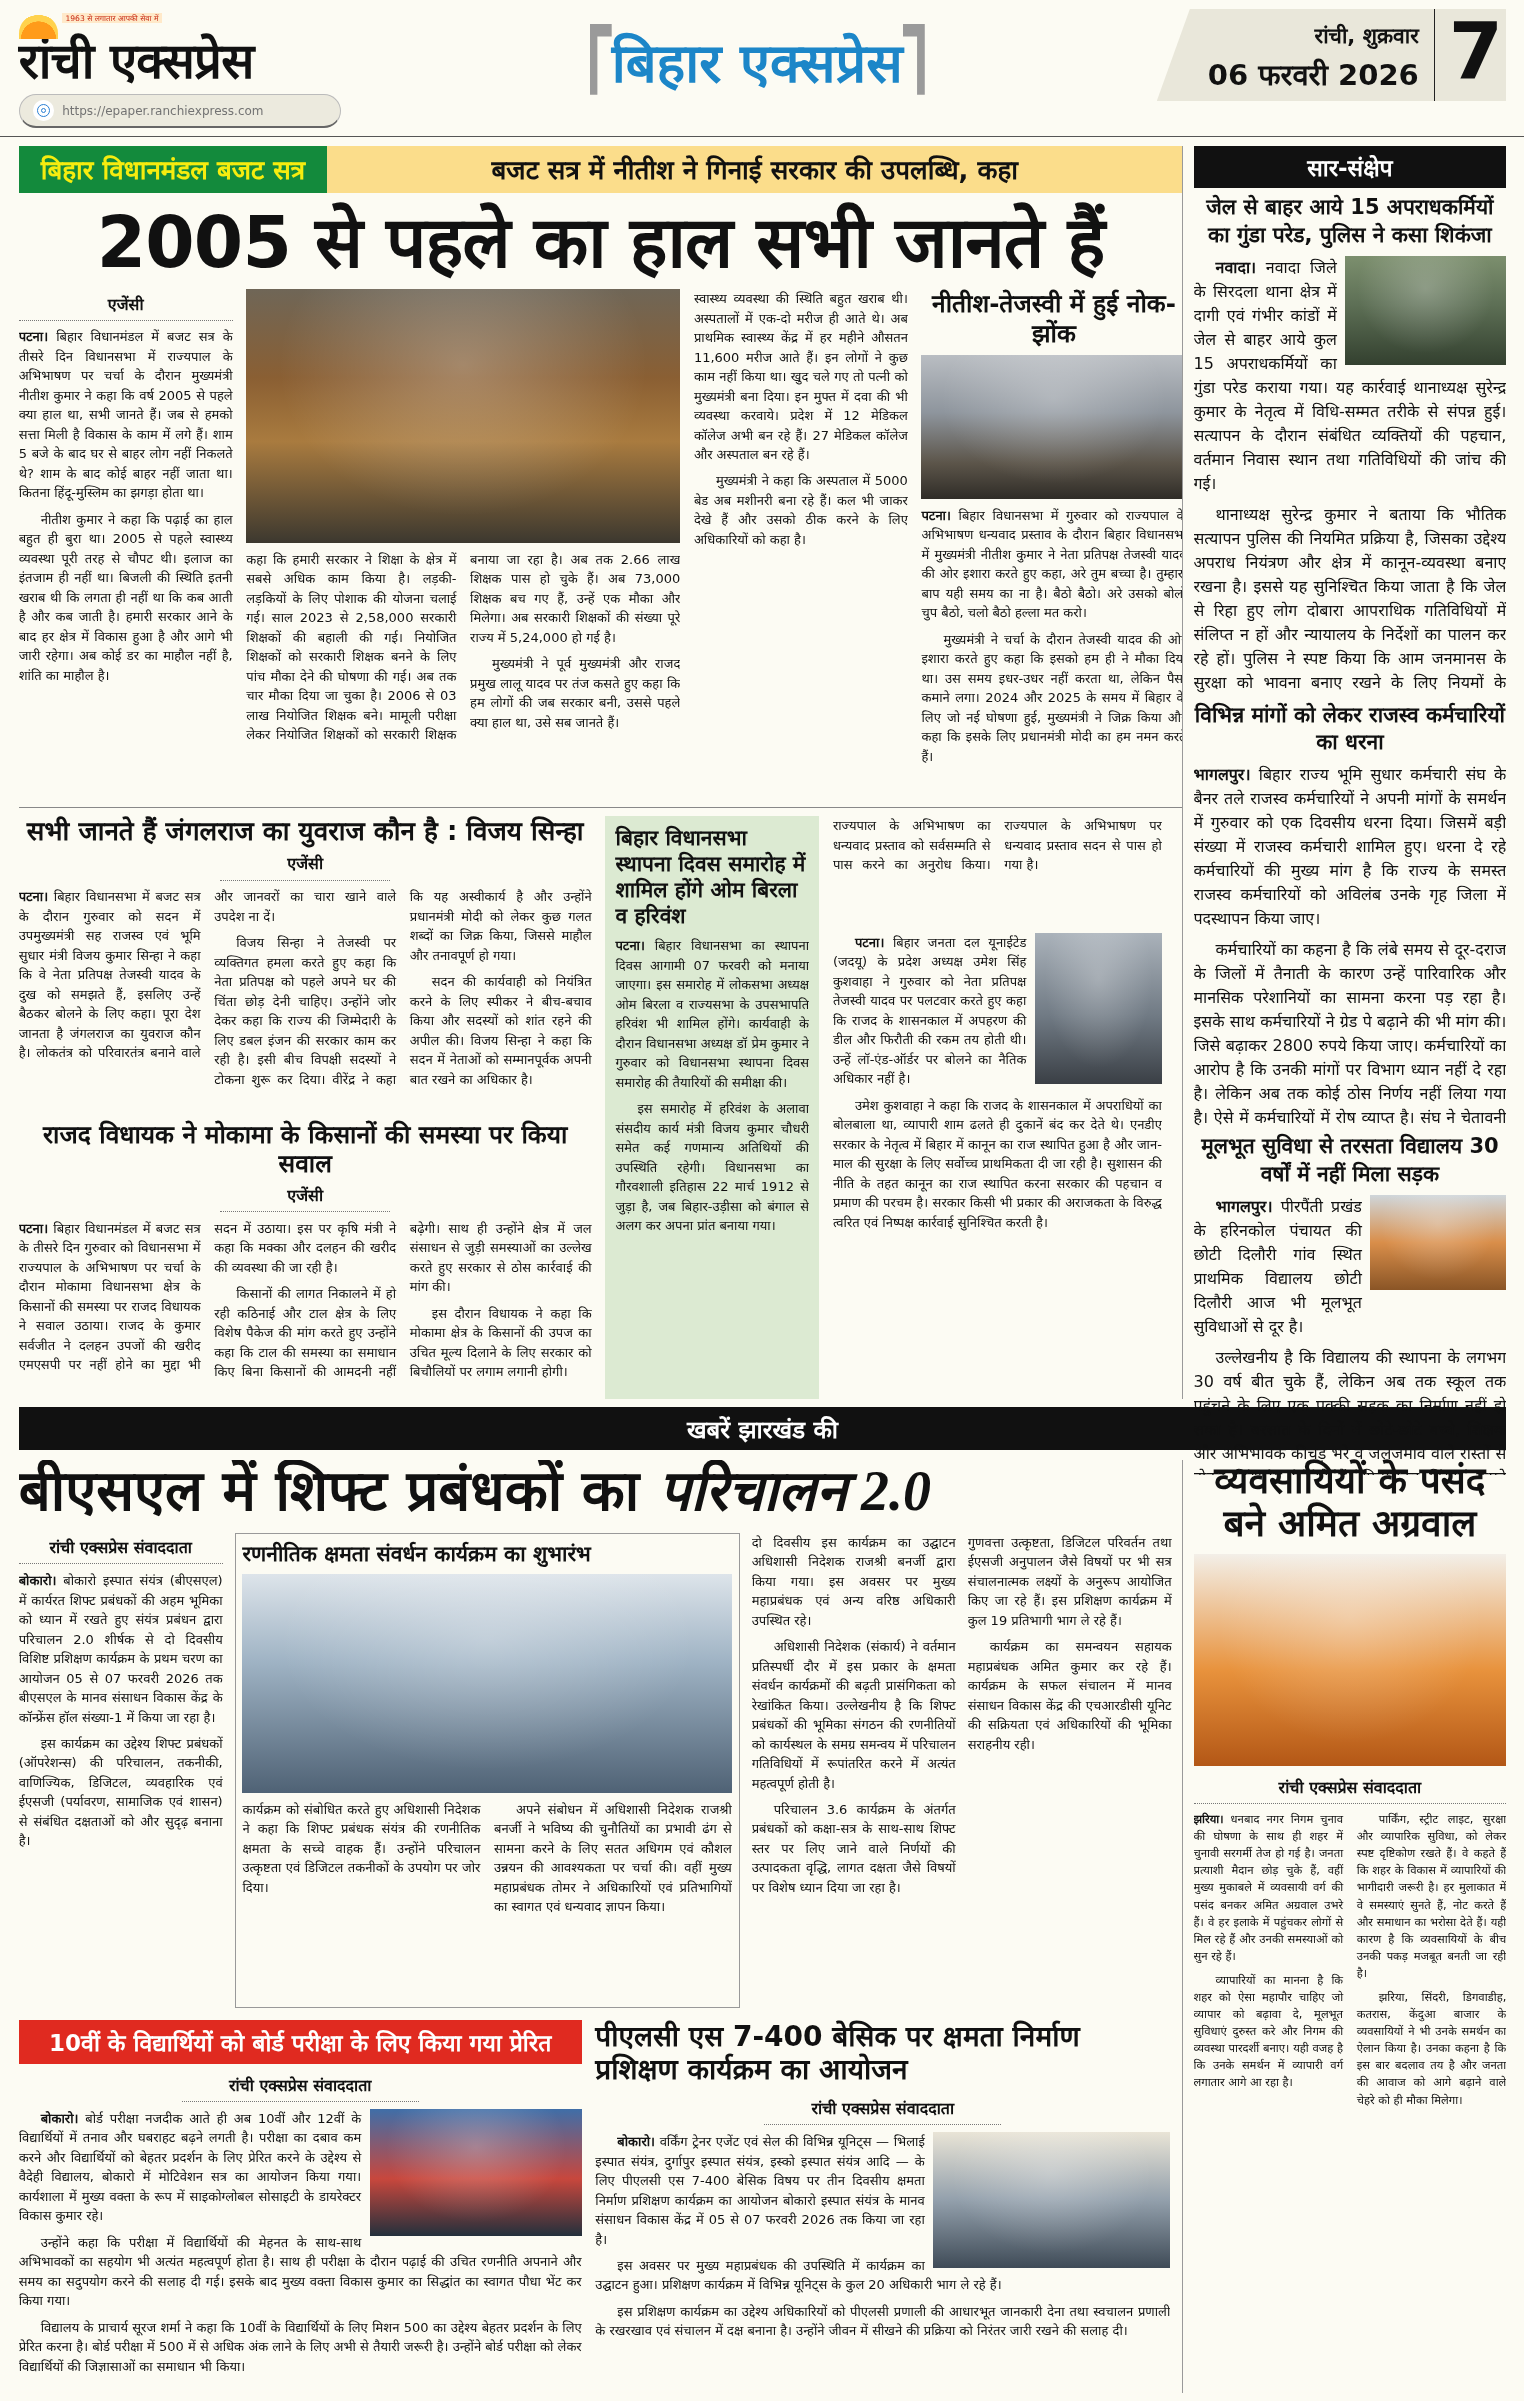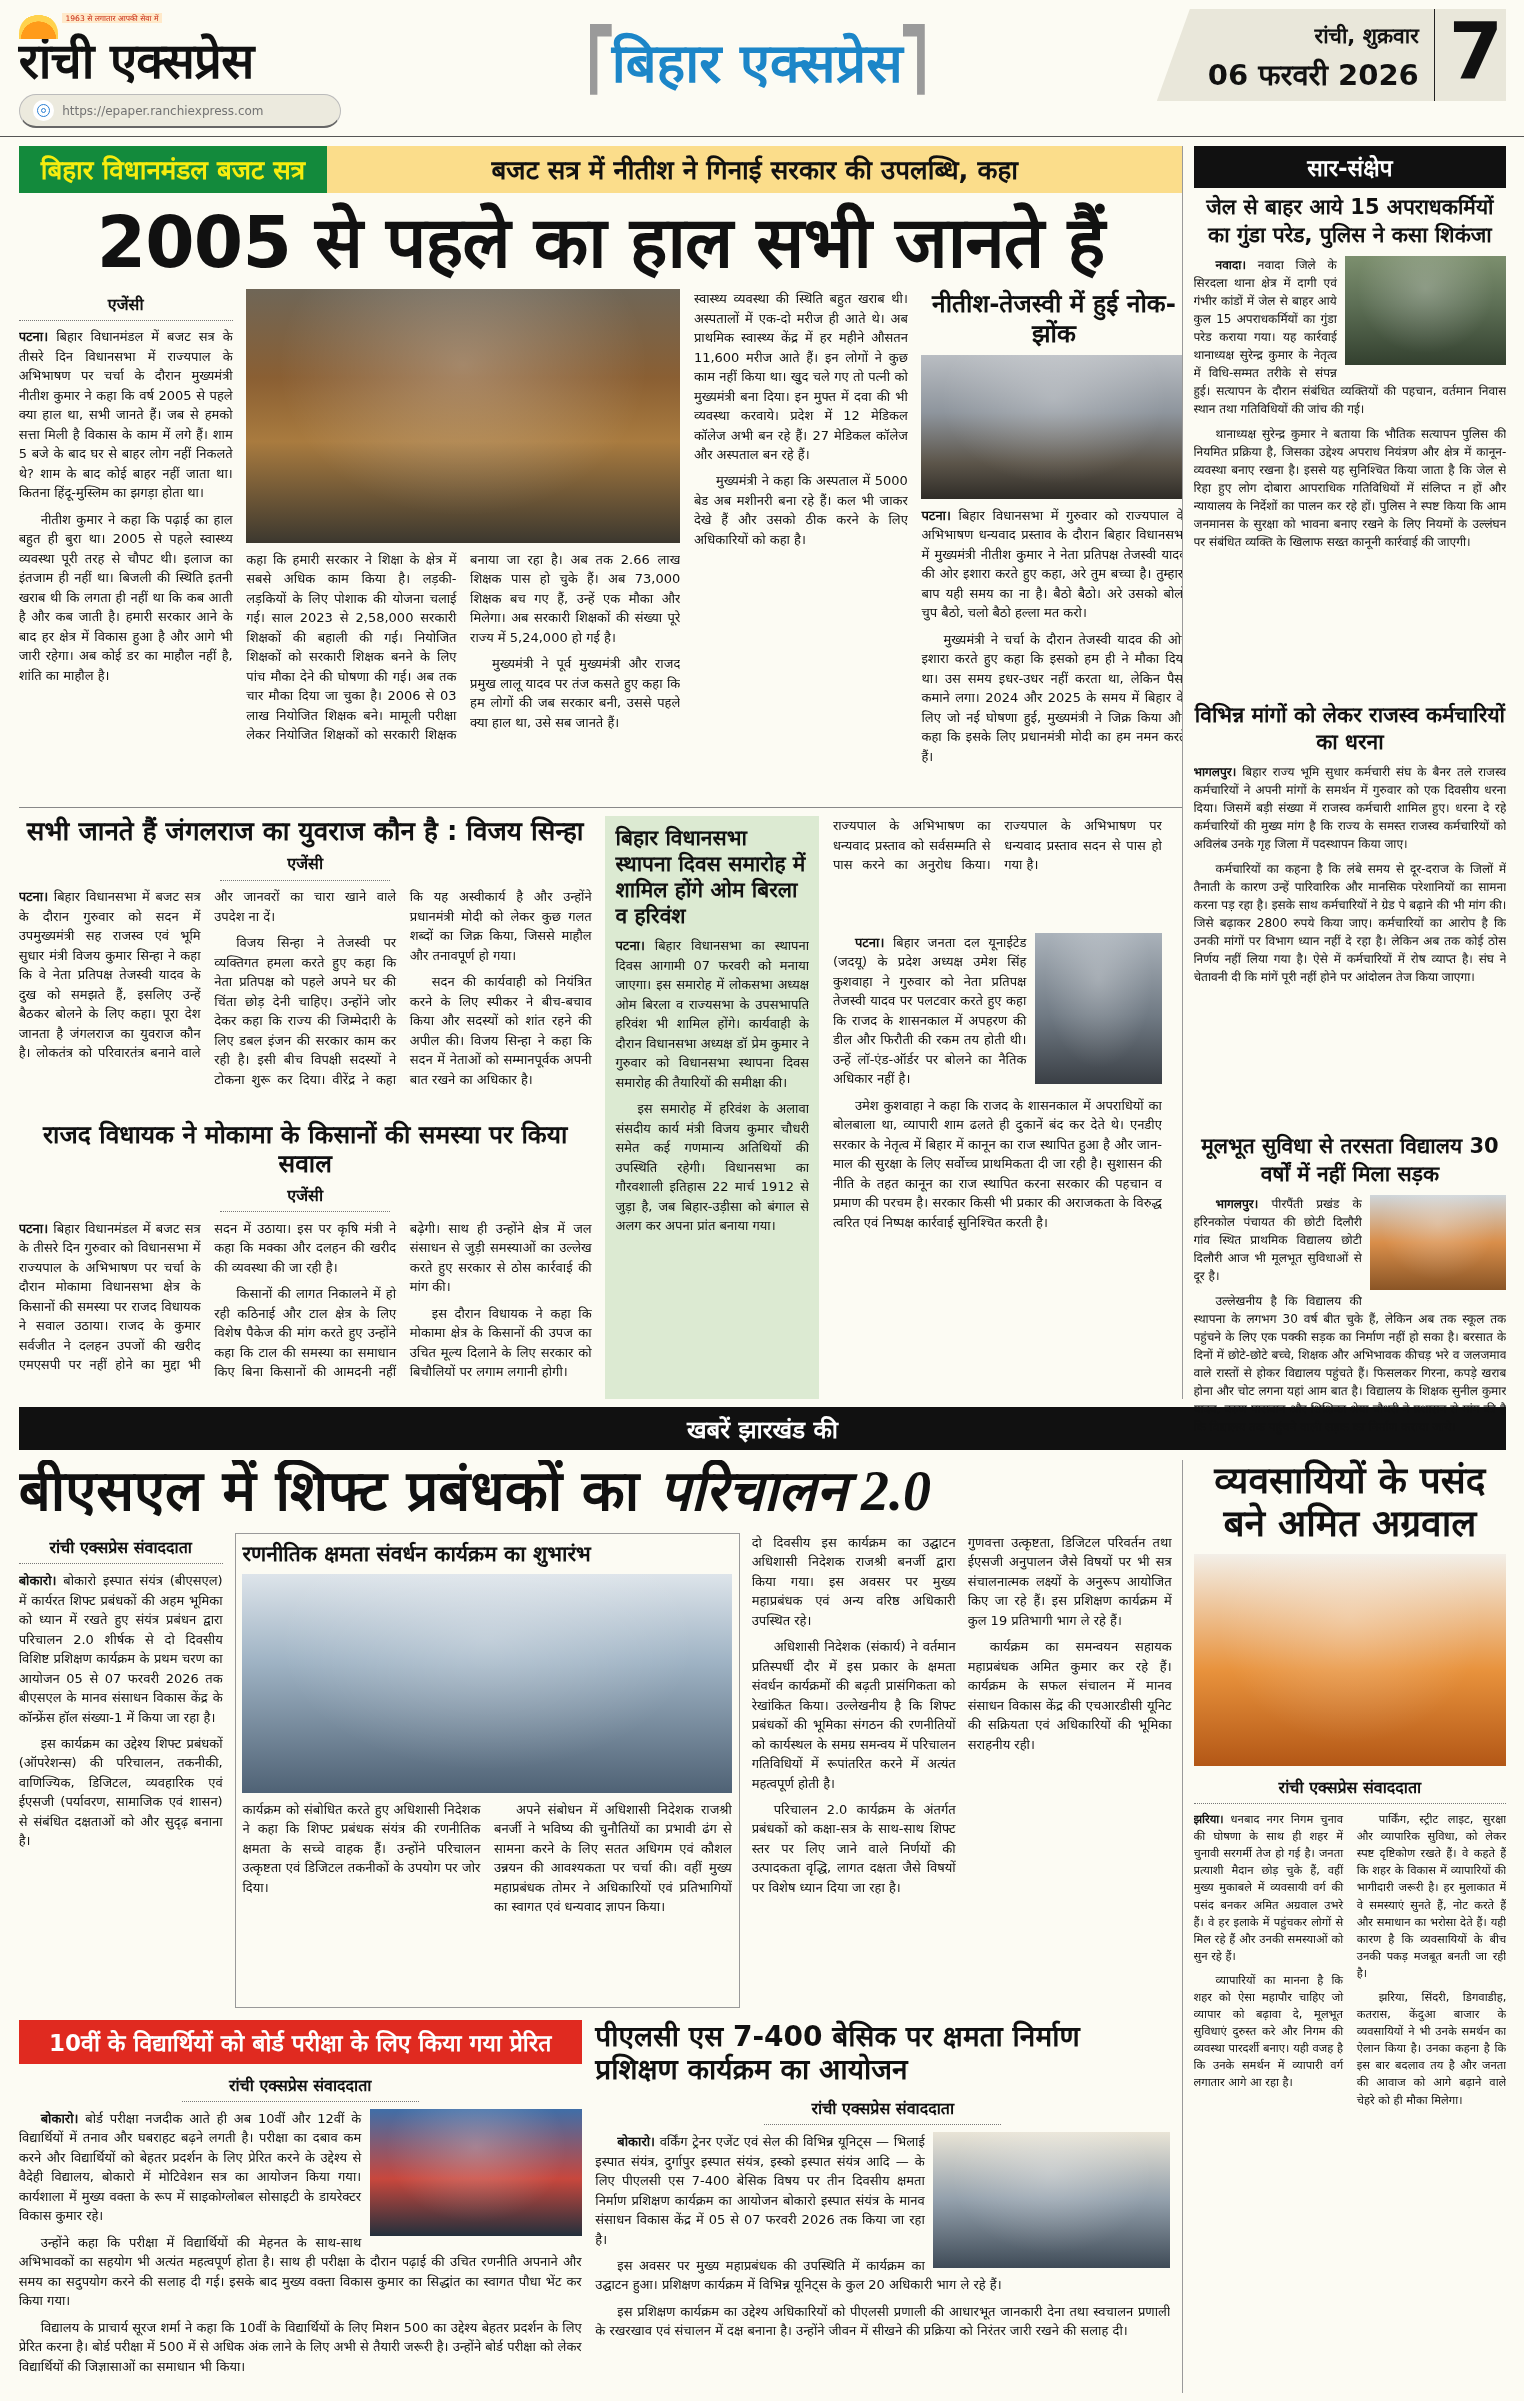--- a/index.html
+++ b/index.html
@@ -71,21 +71,21 @@
   .top-grid{ display:grid; grid-template-columns:214px 434px 214px 265px; gap:13.6px; height:509px; }
   .two-col{ column-count:2; column-gap:13.6px; }
   .three-col{ column-count:3; column-gap:13.6px; }
   .band2{ display:grid; grid-template-columns:573px 214px 329px; gap:13.6px; margin-top:5.1px; height:638px; }
   .greenbox{ background:#dcead2; padding:8.5px 10.2px; height:100%; }
   .greenbox h3{ font-size:21px; font-weight:800; line-height:1.25; margin-bottom:6.8px; }
   .kush-photo{ float:right; width:127px; height:151px; margin:0 0 5.1px 8.5px; }
   .rail-title{ background:#111; color:#fff; font-size:23px; font-weight:800; text-align:center;
     padding:5.1px 0; margin-bottom:6.8px; }
   .rail h3{ font-size:21px; font-weight:800; line-height:1.3; text-align:center; margin:5.1px 0 6.8px; }
-  .rail .body{ font-size:12px; }
+  .rail .body{ font-size:16px; }
   .float-photo{ float:right; margin:0 0 5.1px 8.5px; }
   
   .jh-strip{ background:#111; color:#fff; text-align:center; font-size:24px; font-weight:800;
     padding:5.1px 0; margin:8.5px 18.7px 10.2px; }
   .bsl-headline{ font-size:56px; font-weight:800; line-height:1.05; padding:1.7px 0 12px; }
   .bsl-headline .it{ font-style:italic; font-family:Liberation Serif, serif; }
   .bsl-grid{ display:grid; grid-template-columns:204px 505px 204px 204px; gap:12px; height:475px; }
   .boxed{ border:0.8px solid #999; padding:6.8px; }
   .boxed h3{ font-size:21px; font-weight:800; text-align:left; margin-bottom:6.8px; line-height:1.25;}
   .bottom-grid{ display:grid; grid-template-columns:563px 575px; gap:13.6px; margin-top:12px; height:441px;}
@@ -265,21 +265,21 @@
           <div class="photo ph-seminar" style="width:100%;height:219px;"></div>
           <div class="body two-col" style="height:166px;margin-top:6.8px;">
               <p>कार्यक्रम को संबोधित करते हुए अधिशासी निदेशक ने कहा कि शिफ्ट प्रबंधक संयंत्र की रणनीतिक क्षमता के सच्चे वाहक हैं। उन्होंने परिचालन उत्कृष्टता एवं डिजिटल तकनीकों के उपयोग पर जोर दिया।</p>
               <p>अपने संबोधन में अधिशासी निदेशक राजश्री बनर्जी ने भविष्य की चुनौतियों का प्रभावी ढंग से सामना करने के लिए सतत अधिगम एवं कौशल उन्नयन की आवश्यकता पर चर्चा की। वहीं मुख्य महाप्रबंधक तोमर ने अधिकारियों एवं प्रतिभागियों का स्वागत एवं धन्यवाद ज्ञापन किया।</p>
             </div>
         </div>
         <div>
           <div class="body" style="height:471px;">
             <p>दो दिवसीय इस कार्यक्रम का उद्घाटन अधिशासी निदेशक राजश्री बनर्जी द्वारा किया गया। इस अवसर पर मुख्य महाप्रबंधक एवं अन्य वरिष्ठ अधिकारी उपस्थित रहे।</p>
             <p>अधिशासी निदेशक (संकार्य) ने वर्तमान प्रतिस्पर्धी दौर में इस प्रकार के क्षमता संवर्धन कार्यक्रमों की बढ़ती प्रासंगिकता को रेखांकित किया। उल्लेखनीय है कि शिफ्ट प्रबंधकों की भूमिका संगठन की रणनीतियों को कार्यस्थल के समग्र समन्वय में परिचालन गतिविधियों में रूपांतरित करने में अत्यंत महत्वपूर्ण होती है।</p>
-            <p>परिचालन 2.0 कार्यक्रम के अंतर्गत प्रबंधकों को कक्षा-सत्र के साथ-साथ शिफ्ट स्तर पर लिए जाने वाले निर्णयों की उत्पादकता वृद्धि, लागत दक्षता जैसे विषयों पर विशेष ध्यान दिया जा रहा है।</p>
+            <p>परिचालन 3.6 कार्यक्रम के अंतर्गत प्रबंधकों को कक्षा-सत्र के साथ-साथ शिफ्ट स्तर पर लिए जाने वाले निर्णयों की उत्पादकता वृद्धि, लागत दक्षता जैसे विषयों पर विशेष ध्यान दिया जा रहा है।</p>
           </div>
         </div>
         <div>
           <div class="body" style="height:471px;">
               <p>गुणवत्ता उत्कृष्टता, डिजिटल परिवर्तन तथा ईएसजी अनुपालन जैसे विषयों पर भी सत्र संचालनात्मक लक्ष्यों के अनुरूप आयोजित किए जा रहे हैं। इस प्रशिक्षण कार्यक्रम में कुल 19 प्रतिभागी भाग ले रहे हैं।</p>
               <p>कार्यक्रम का समन्वयन सहायक महाप्रबंधक अमित कुमार कर रहे हैं। कार्यक्रम के सफल संचालन में मानव संसाधन विकास केंद्र की एचआरडीसी यूनिट की सक्रियता एवं अधिकारियों की भूमिका सराहनीय रही।</p>
             </div>
         </div>
       </div>
 

